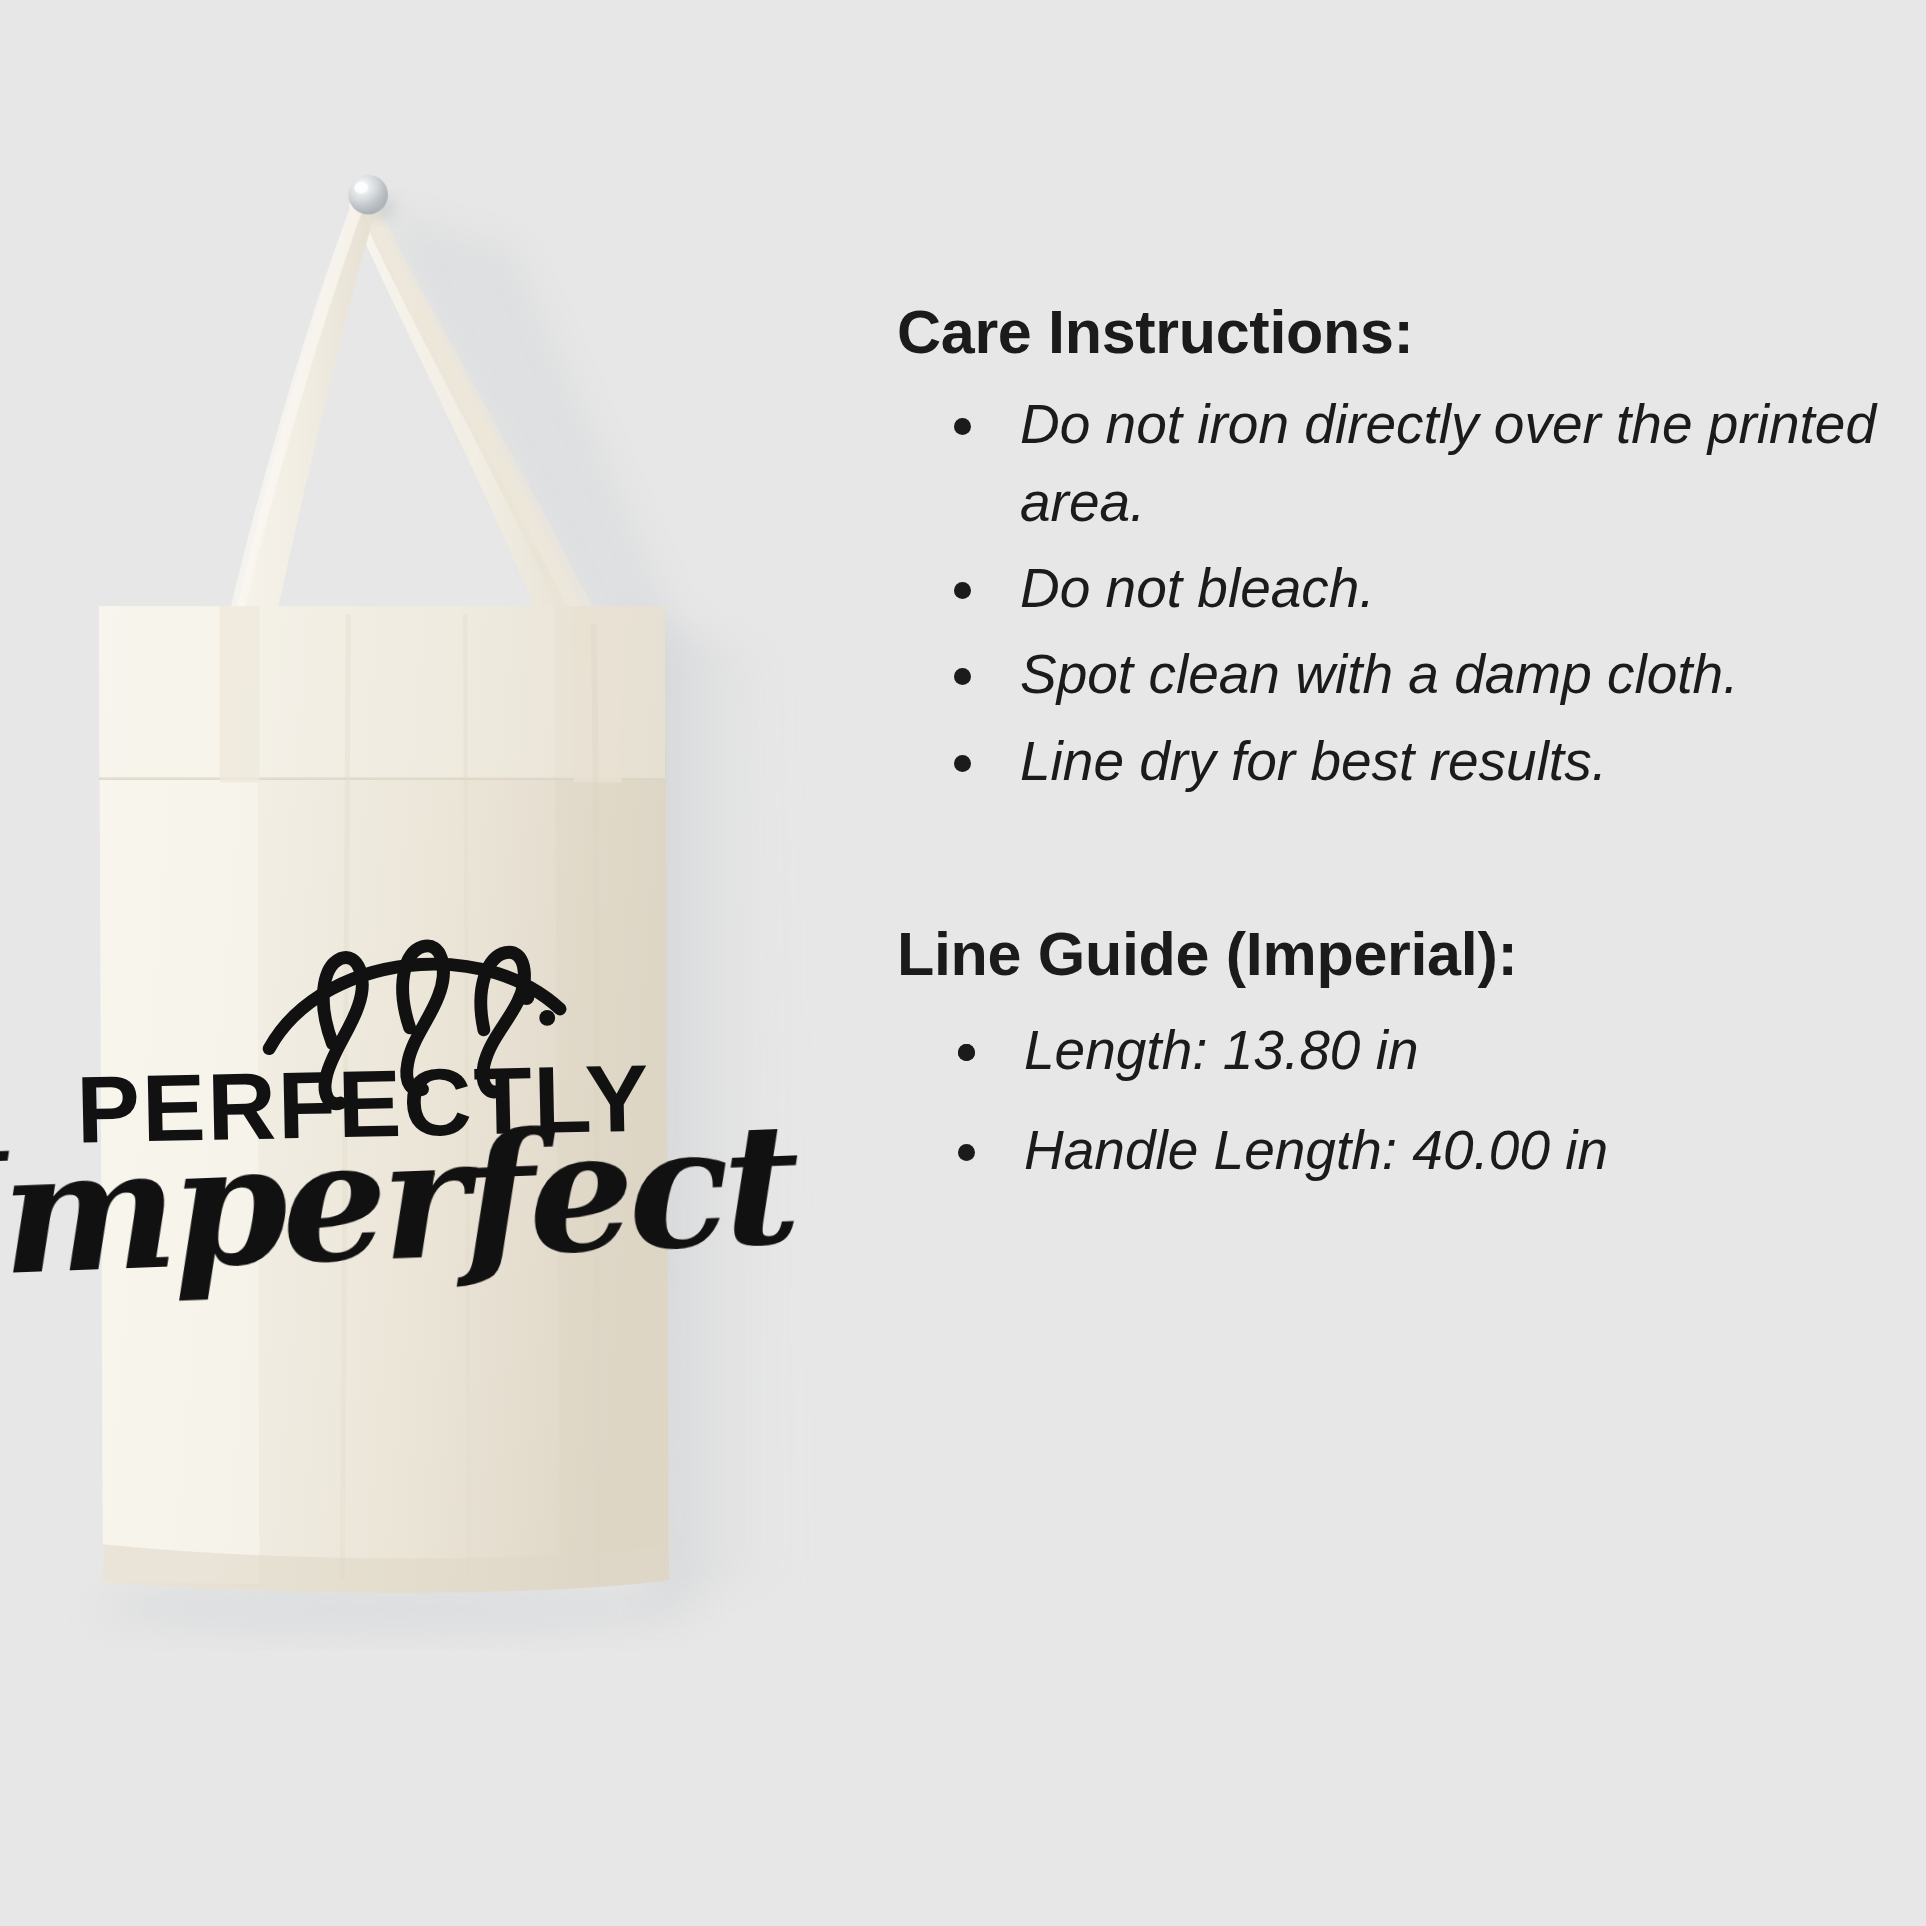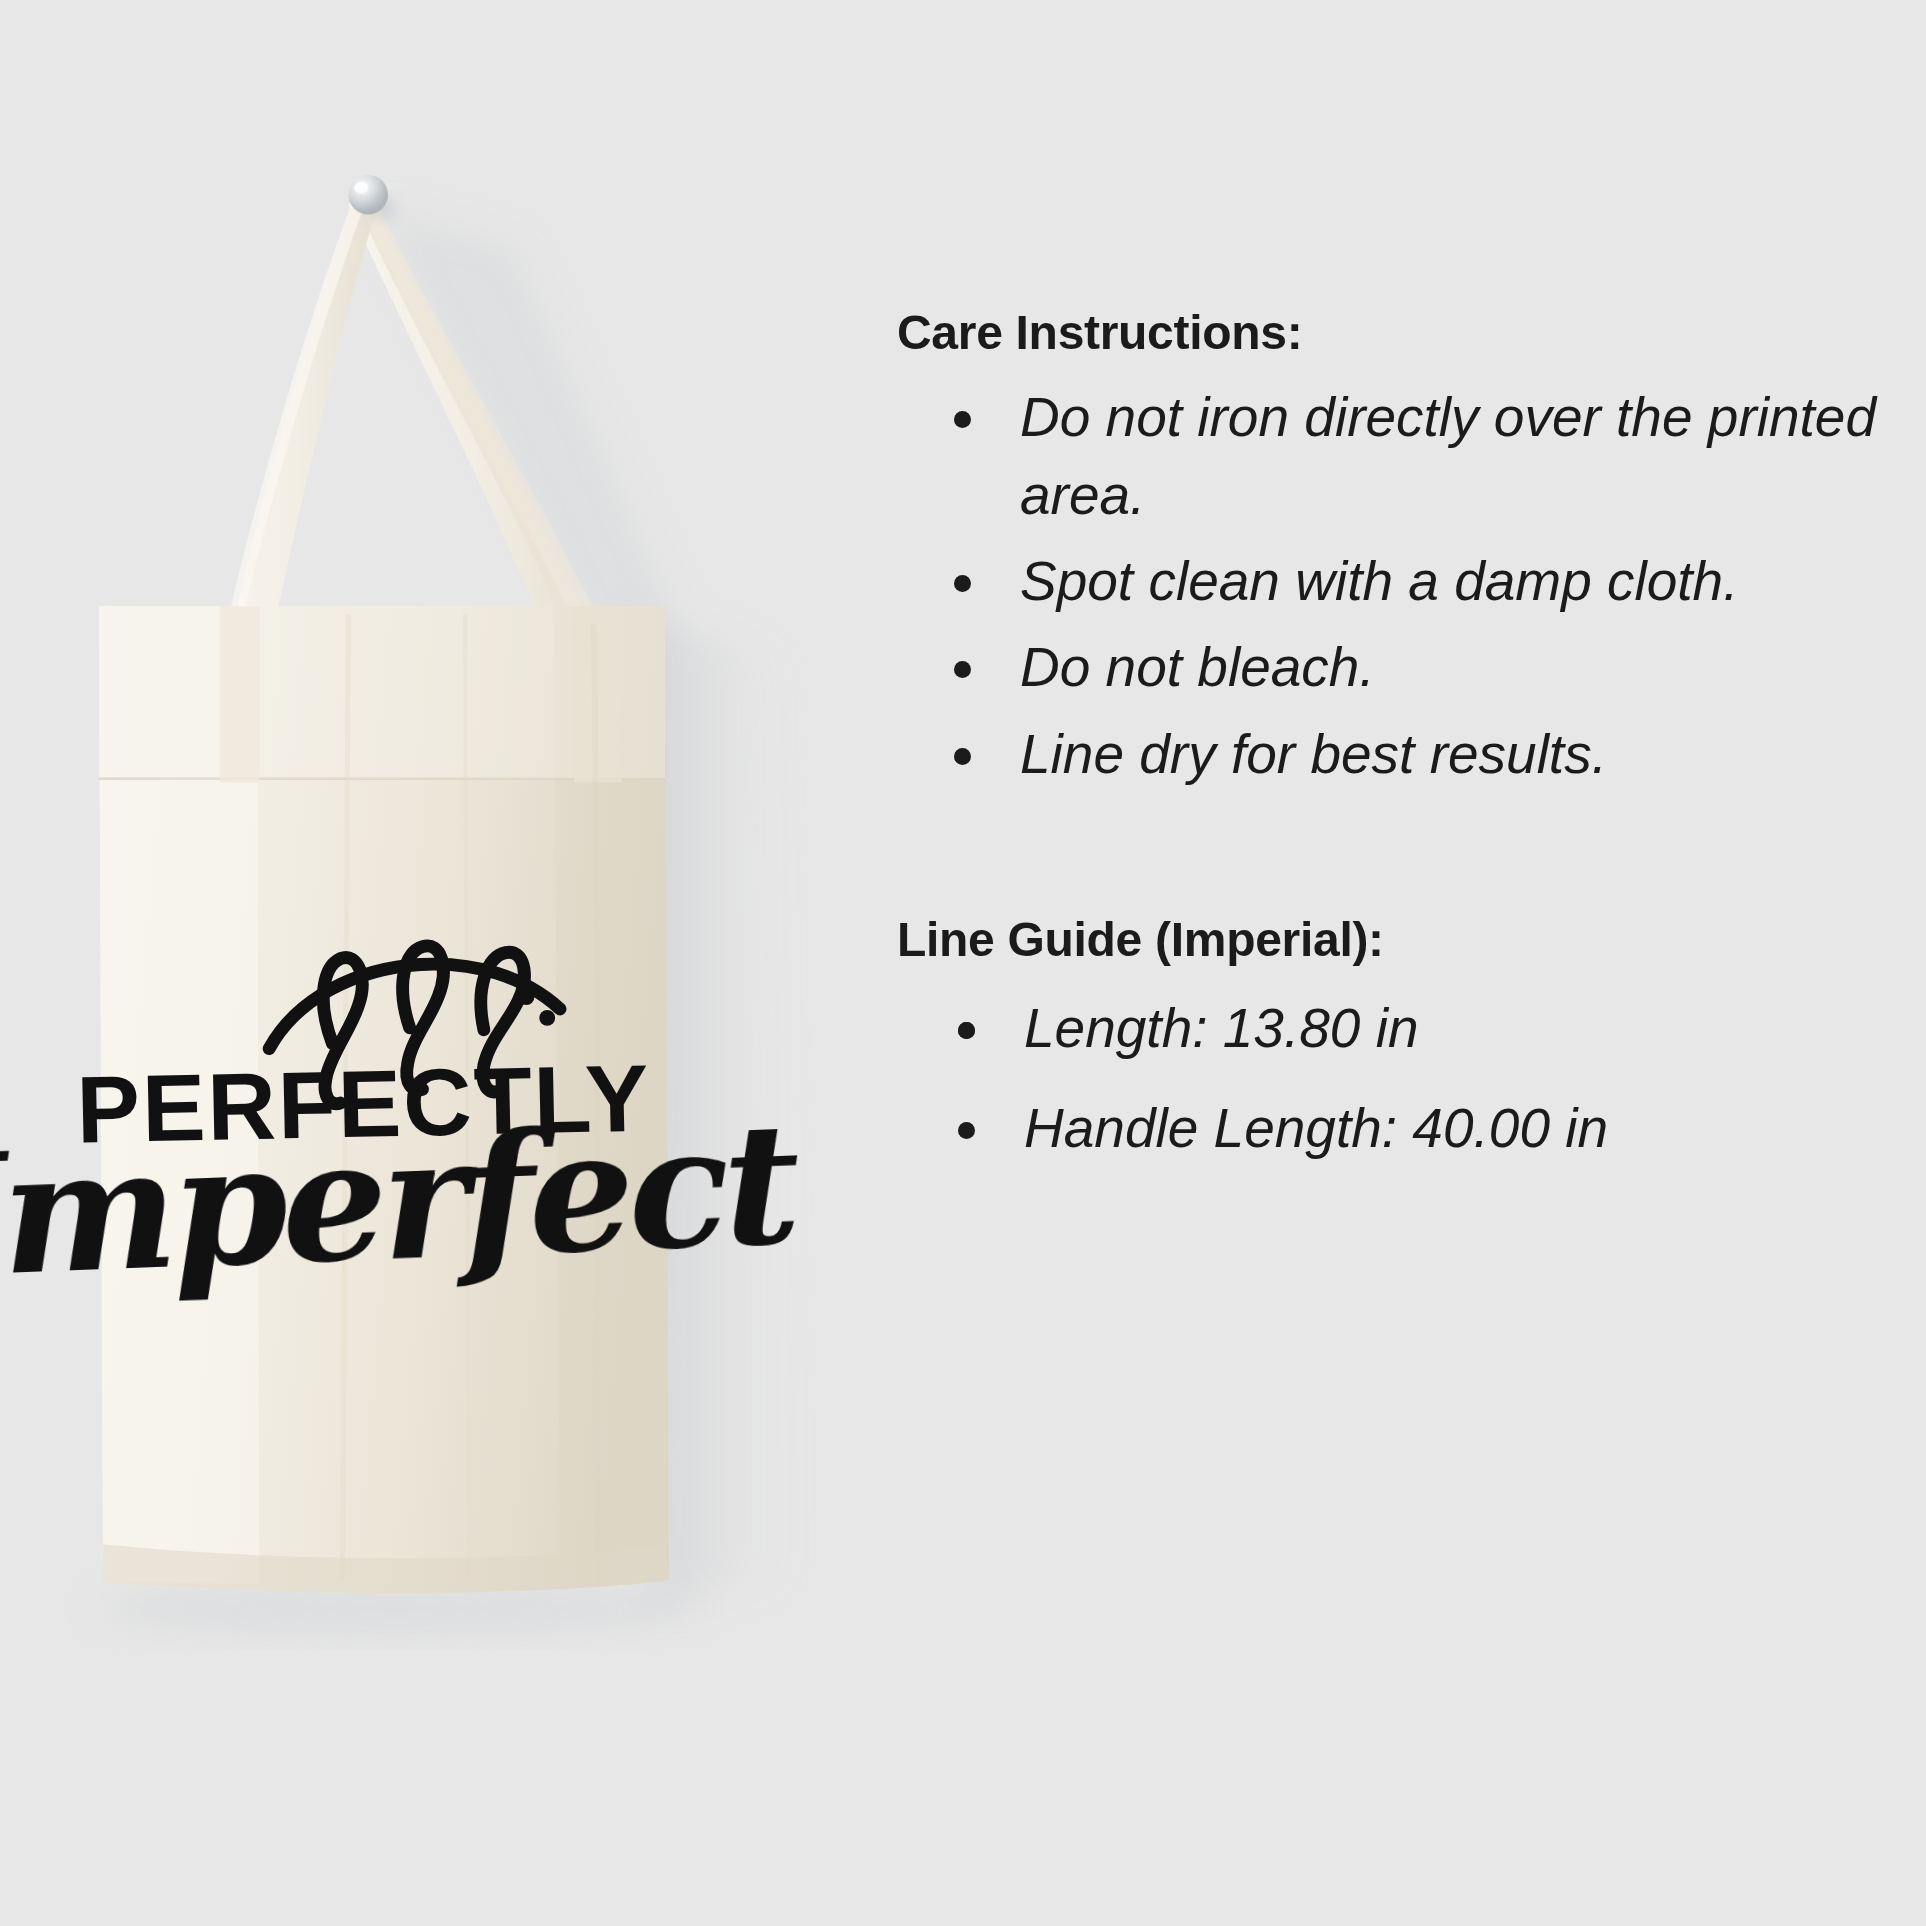--- a/index.html
+++ b/index.html
@@ -31,26 +31,26 @@
     position: absolute;
     left: 897px;
     top: 297px;
     width: 1000px;
   }
 
   .section { margin: 0; }
   .section + .section { margin-top: 119px; }
 
   .section-heading {
-    font-size: 48px;
+    font-size: 61px;
     font-weight: bold;
     color: #1b1b1b;
     letter-spacing: -0.3px;
     line-height: 1.15;
-    margin: 8px 0 18px 0;
+    margin: 0 0 18px 0;
     white-space: nowrap;
   }
 
   ul.bullets {
     list-style: none;
     margin: 0;
     padding: 0;
   }
   ul.bullets > li {
     position: relative;
@@ -203,25 +203,25 @@
 
     <div class="section" id="care-instructions">
       <h2 class="section-heading">Care Instructions:</h2>
       <ul class="bullets">
         <li>
           <span class="bullet-dot"></span>
           <span class="bullet-text">Do not iron directly over the printed area.</span>
         </li>
         <li>
           <span class="bullet-dot"></span>
+          <span class="bullet-text">Do not bleach.</span>
+        </li>
+        <li>
+          <span class="bullet-dot"></span>
           <span class="bullet-text">Spot clean with a damp cloth.</span>
-        </li>
-        <li>
-          <span class="bullet-dot"></span>
-          <span class="bullet-text">Do not bleach.</span>
         </li>
         <li>
           <span class="bullet-dot"></span>
           <span class="bullet-text">Line dry for best results.</span>
         </li>
       </ul>
     </div>
 
     <div class="section" id="size-guide">
       <h2 class="section-heading">Line Guide (Imperial):</h2>

